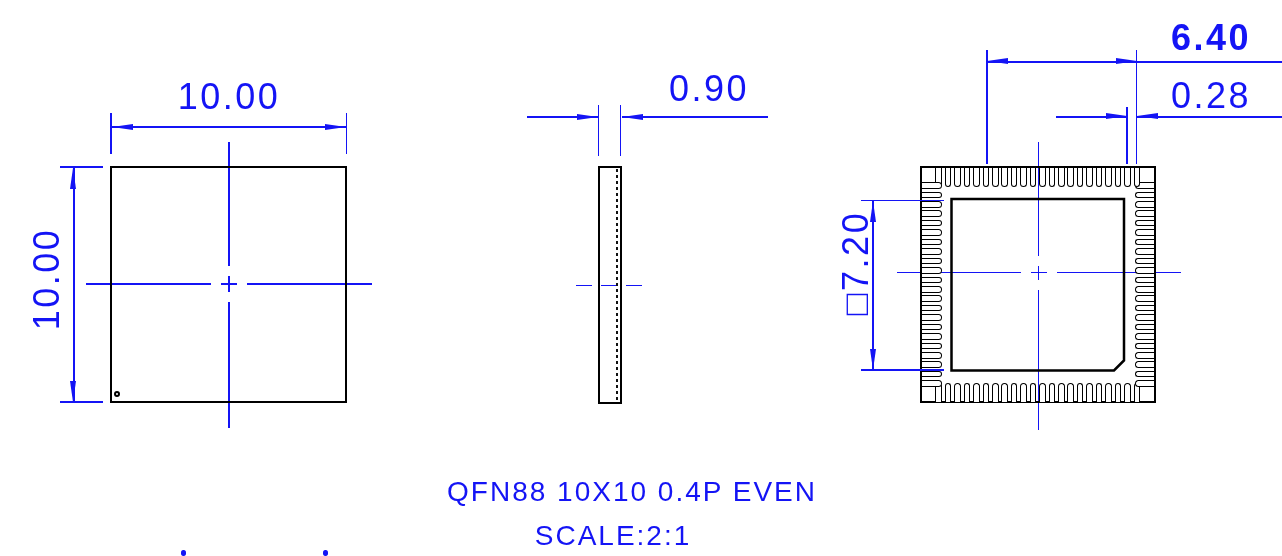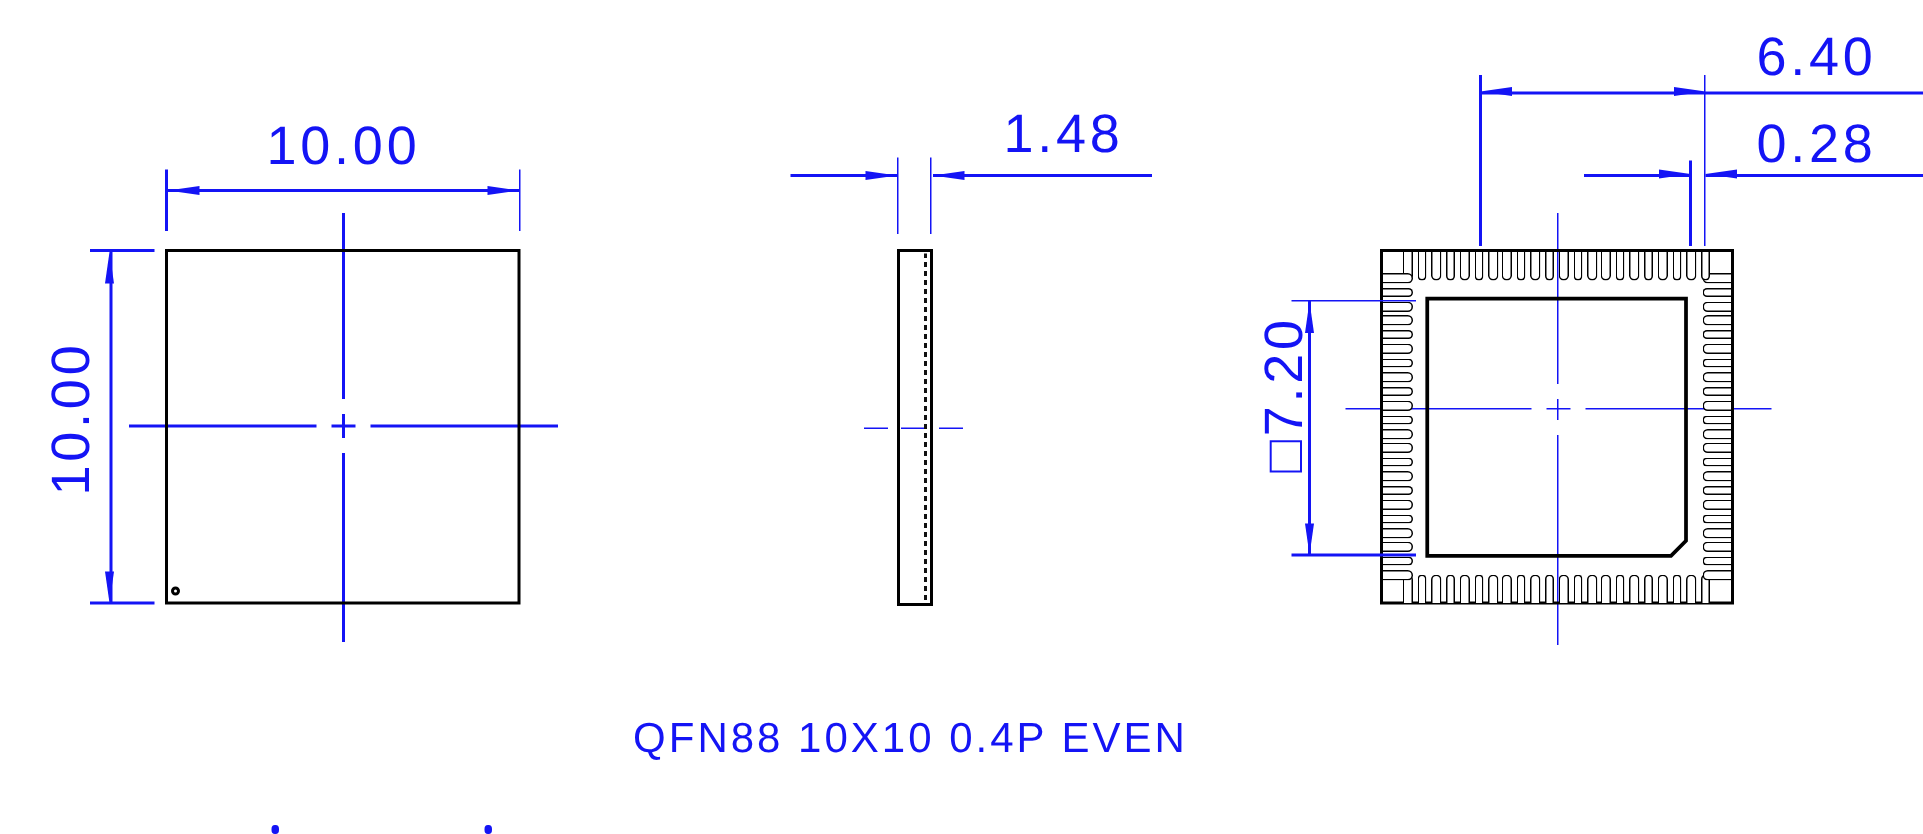--- a/index.html
+++ b/index.html
@@ -68,21 +68,21 @@
     <div class="cdash" style="left:576px;top:284.8px;width:70px;"></div>
     <div class="outline" style="left:598px;top:166px;width:23.5px;height:237.5px;background:transparent;"></div>
     <div class="dashv" style="left:615.6px;top:169px;height:231px;"></div>
 
     <div class="bl vline" style="left:597.7px;top:105px;height:51px;"></div>
     <div class="bl vline" style="left:619.6px;top:105px;height:51px;"></div>
     <div class="bl hline" style="left:527px;top:116.4px;width:71px;"></div>
     <div class="ar ar-r" style="left:577.4px;top:113.7px;"></div>
     <div class="bl hline" style="left:621.5px;top:116.4px;width:146px;"></div>
     <div class="ar ar-l" style="left:621.5px;top:113.7px;"></div>
-    <div class="dimtext" style="left:644px;top:72px;width:130px;">1.48</div>
+    <div class="dimtext" style="left:644px;top:72px;width:130px;">0.90</div>
   </div>
 
   <div>
 
     <div class="bl hline" style="left:897px;top:271.7px;width:284px;"></div>
     <div class="bl vline" style="left:1037.6px;top:142px;height:288px;"></div>
     <div class="gap" style="left:1020.5px;top:269.5px;width:10px;height:6px;"></div>
     <div class="gap" style="left:1046.5px;top:269.5px;width:10px;height:6px;"></div>
     <div class="gap" style="left:1035.3px;top:255.5px;width:6px;height:10px;"></div>
     <div class="gap" style="left:1035.3px;top:279.5px;width:6px;height:10px;"></div>
@@ -188,28 +188,29 @@
     <div class="bl vline" style="left:872.3px;top:200px;height:170px;"></div>
     <div class="ar ar-u" style="left:869.6px;top:200.5px;"></div>
     <div class="ar ar-d" style="left:869.6px;top:348.5px;"></div>
     <div class="dimtext rot" style="left:776px;top:246px;width:160px;">□7.20</div>
 
     <div class="bl vline" style="left:986px;top:50px;height:114px;"></div>
     <div class="bl vline" style="left:1135.8px;top:50px;height:114px;"></div>
     <div class="bl hline" style="left:986.8px;top:60.9px;width:295px;"></div>
     <div class="ar ar-l" style="left:986.8px;top:58.2px;"></div>
     <div class="ar ar-r" style="left:1115.6px;top:58.2px;"></div>
-    <div class="dimtext" style="left:1146px;top:21px;width:130px;">6.40</div>
+    <div class="dimtext" style="left:1146px;top:21px;width:130px;font-weight:bold;">6.40</div>
 
     <div class="bl vline" style="left:1126.4px;top:107px;height:57px;"></div>
     <div class="bl hline" style="left:1056px;top:115.9px;width:70.5px;"></div>
     <div class="ar ar-r" style="left:1105.5px;top:113.2px;"></div>
     <div class="bl hline" style="left:1137px;top:115.9px;width:145px;"></div>
     <div class="ar ar-l" style="left:1137px;top:113.2px;"></div>
     <div class="dimtext" style="left:1146px;top:79px;width:130px;">0.28</div>
   </div>
 
-  <div class="titletext" style="left:397px;top:477px;width:420px;">QFN88 10X10 0.4P EVEN</div>
+  <div class="titletext" style="left:397px;top:477px;width:420px;text-align:right;">QFN88 10X10 0.4P EVEN</div>
+  <div class="titletext" style="left:403px;top:521px;width:420px;">SCALE:2:1</div>
 
   <div class="dot" style="left:181px;top:550px;"></div>
   <div class="dot" style="left:323px;top:550px;"></div>
 
 </div>
 
 </body></html>

